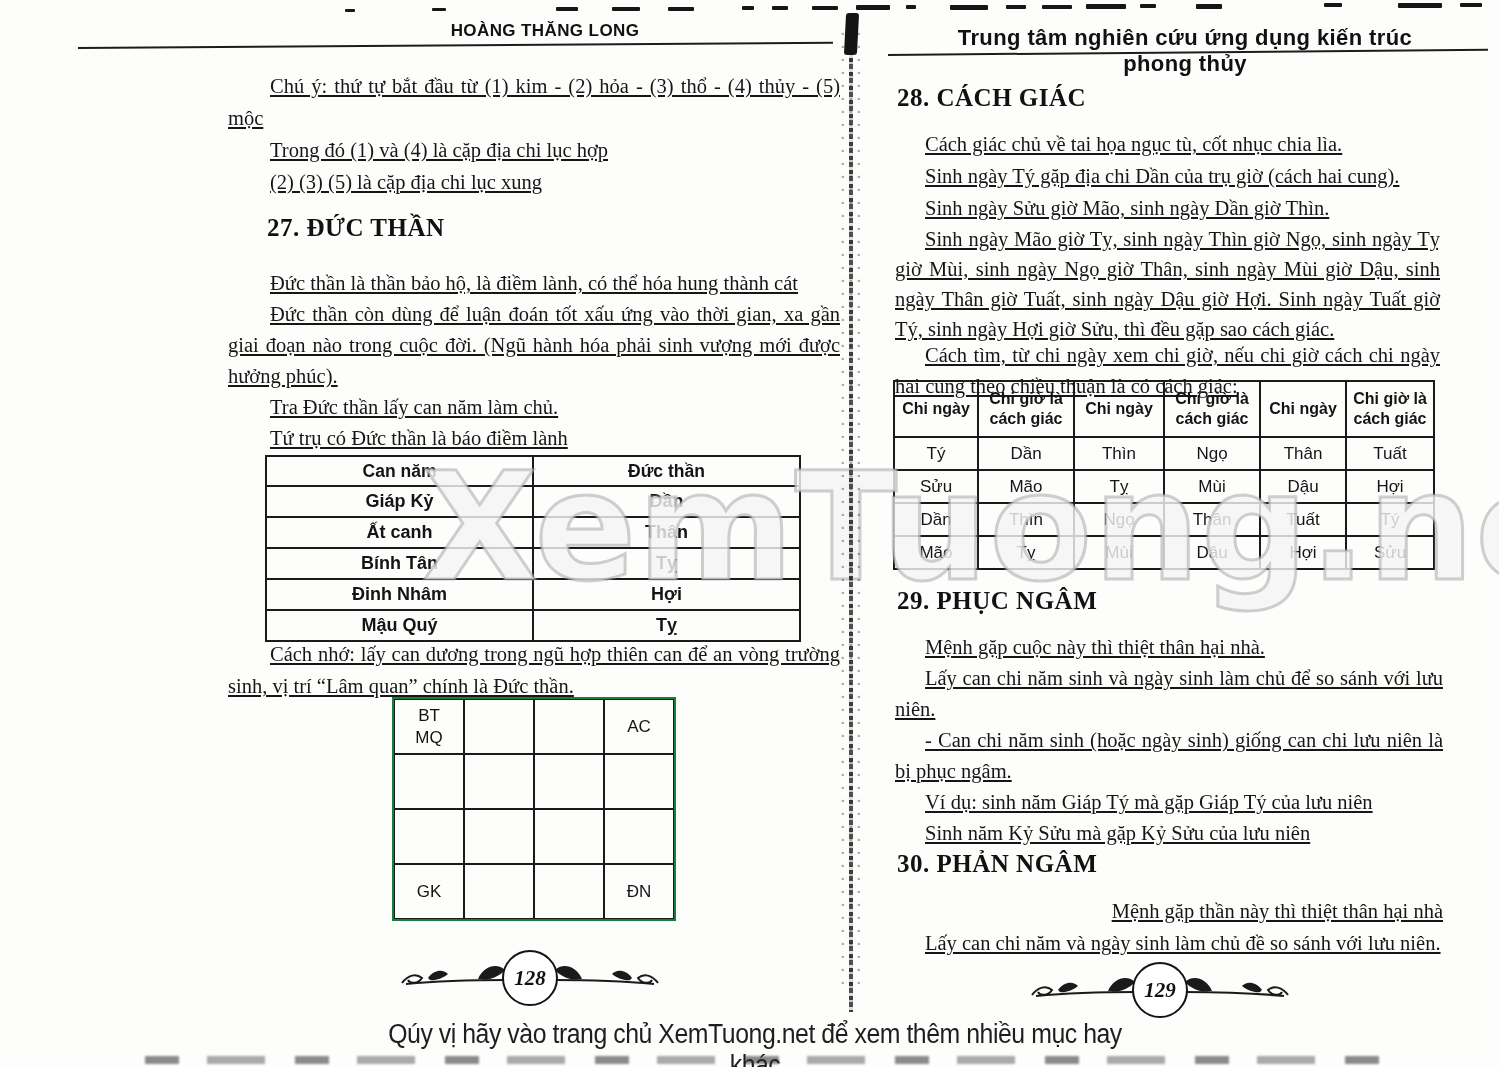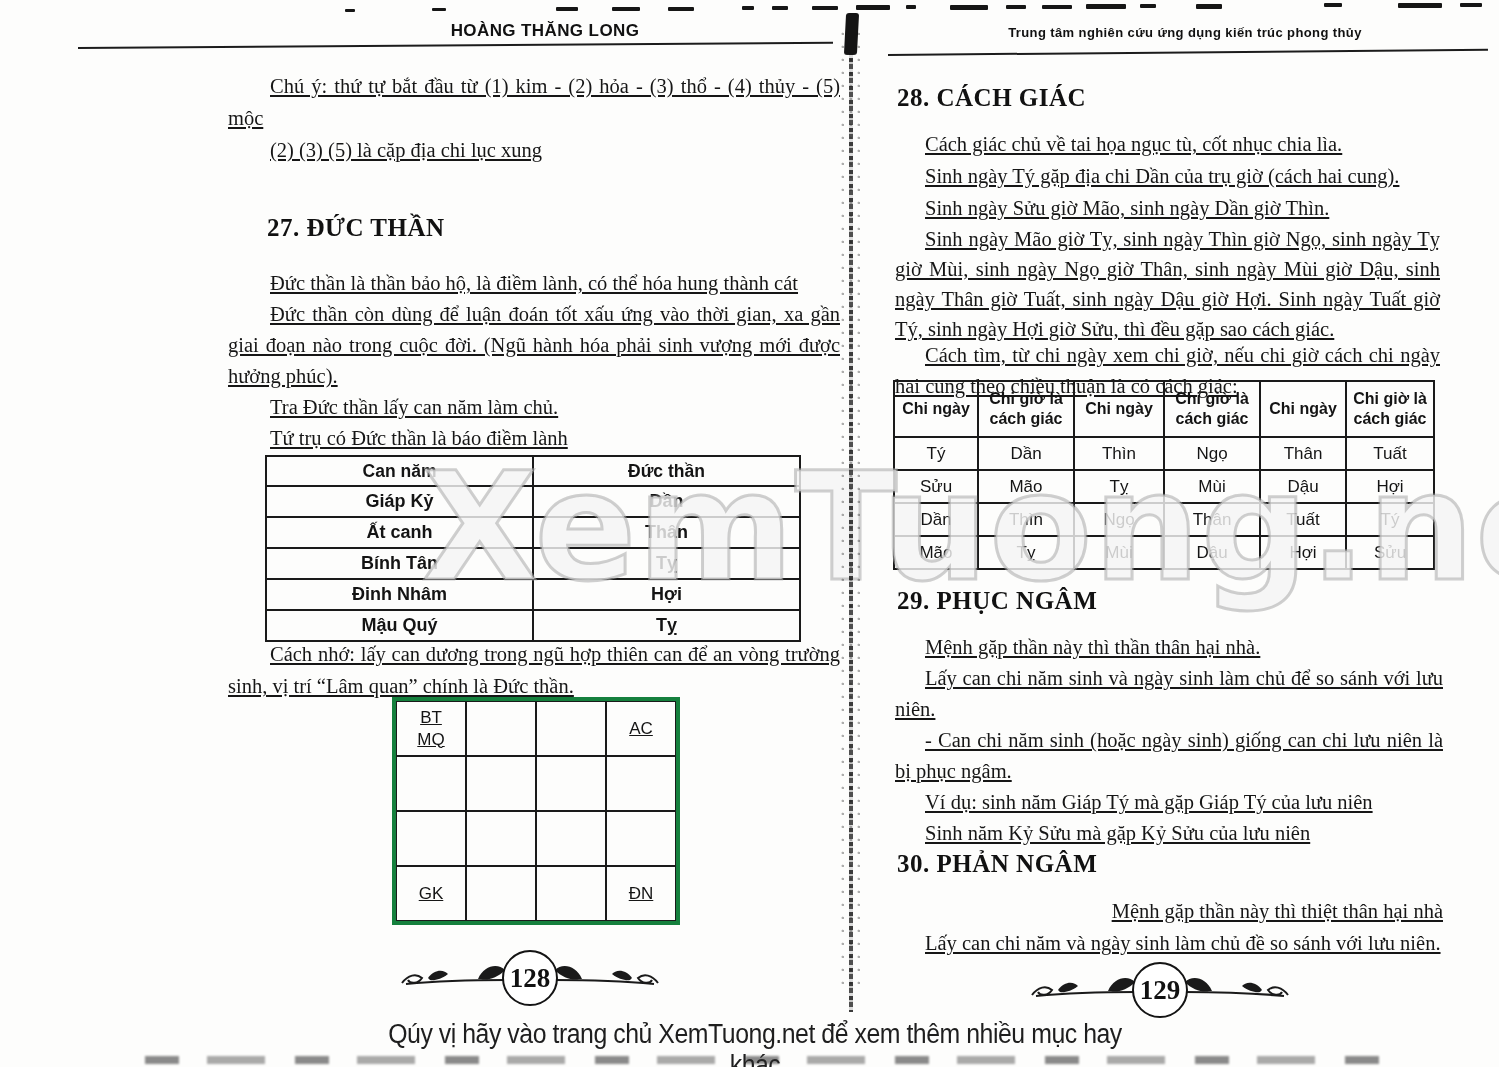--- a/index.html
+++ b/index.html
@@ -31,33 +31,33 @@
     font-family:"Liberation Sans", sans-serif;
     text-align:center;vertical-align:middle;
     padding:0 2px;color:#141414;
   }
   table.duc-than th{font-size:17.5px;font-weight:bold;height:28px;}
   table.duc-than td{font-size:18px;height:29px;font-weight:bold;border-radius:12px;}
   table.cach-giac th{font-size:16px;font-weight:bold;height:54px;line-height:1.25;}
   table.cach-giac td{font-size:17px;height:31px;}
   
   .blank-grid{display:grid;grid-template-columns:repeat(4,70px);grid-template-rows:repeat(4,55px);
-    border:4px solid #15803d;text-decoration:underline;}
+    border:2px solid #15803d;}
   .blank-grid .cell{
     border:1px solid #1a1a1a;display:flex;flex-direction:column;
     align-items:center;justify-content:center;
     font-family:"Liberation Sans", sans-serif;font-size:17px;line-height:22px;color:#141414;
   }
   
   .ornament{display:flex;align-items:center;justify-content:center;}
   .page-circle{
     width:52px;height:52px;border:2.5px solid #141414;border-radius:50%;
     display:flex;align-items:center;justify-content:center;
-    font-family:"Liberation Serif", serif;font-size:27px;font-weight:bold;color:#111;
-    background:#fff;flex:0 0 auto;margin:0 -6px;z-index:2;
+    font-family:"Liberation Serif", serif;font-size:21px;font-weight:bold;color:#111;
+    background:#fff;flex:0 0 auto;margin:0 -6px;z-index:2;font-style:italic;
   }
   .flourish{flex:0 0 auto;}
   
   .watermark{
     position:absolute;left:422px;top:452px;z-index:30;pointer-events:none;
     font-family:"DejaVu Sans", sans-serif;font-weight:bold;
     font-size:150px;letter-spacing:1px;line-height:1;
     color:rgba(244,244,244,0.82);
     -webkit-text-stroke:3px rgba(170,170,170,0.55);
     text-stroke:3px rgba(170,170,170,0.55);
@@ -123,20 +123,21 @@
 <div class="gutter-core"></div>
 <div class="gutter-blotch"></div>
 
 <div class="watermark">XemTuong.net</div>
 
 <div class="abs page-header" style="left:295px;top:21px;width:500px">HOÀNG THĂNG LONG</div>
 <div class="abs rule" style="left:78px;top:47px;width:755px;transform:rotate(-0.4deg)"></div>
 
 <div class="abs textcol" style="left:228px;top:70px;width:612px">
     <p class="para">Chú ý:  thứ tự bắt đầu từ (1) kim - (2) hỏa - (3) thổ - (4) thủy - (5) mộc</p>
+    <p class="para">Trong đó (1) và (4) là cặp địa chi lục hợp</p>
     <p class="para">(2) (3) (5) là cặp địa chi lục xung</p>
   </div>
 
 <div class="abs section-heading" style="left:267px;top:214px">27. ĐỨC THẦN</div>
 
 <div class="abs textcol" style="left:228px;top:268px;width:612px;line-height:31px">
     <p class="para">Đức thần là thần bảo hộ, là điềm lành, có thể hóa hung thành cát</p>
     <p class="para">Đức thần còn dùng để luận đoán tốt xấu ứng vào thời gian, xa gần giai đoạn nào trong cuộc đời. (Ngũ hành hóa phải sinh vượng mới được hưởng phúc).</p>
     <p class="para">Tra Đức thần lấy can năm làm chủ.</p>
     <p class="para">Tứ trụ có Đức thần là báo điềm lành</p>
@@ -214,21 +215,21 @@
   </svg>
   <div class="page-circle">128</div>
   <svg class="flourish" style="transform:scaleX(-1)" width="110" height="42" viewBox="0 0 110 42">
     <path d="M4 26 C 10 18, 18 16, 24 21 C 20 27, 12 27, 10 23" stroke="#1a1a1a" stroke-width="2" fill="none"></path>
     <path d="M8 27 C 40 24, 75 23, 108 23" stroke="#1a1a1a" stroke-width="2.2" fill="none"></path>
     <path d="M30 21 C 36 12, 46 12, 50 17 C 44 22, 36 24, 32 23 Z" fill="#1a1a1a"></path>
     <path d="M80 22 C 86 8, 100 6, 107 13 C 100 21, 88 24, 83 22 Z" fill="#1a1a1a"></path>
   </svg>
 </div>
 
-<div class="abs page-header" style="left:935px;top:25px;width:500px;font-size:13px">Trung tâm nghiên cứu ứng dụng kiến trúc phong thủy</div>
+<div class="abs page-header" style="left:935px;top:25px;width:500px;font-size:22px">Trung tâm nghiên cứu ứng dụng kiến trúc phong thủy</div>
 <div class="abs rule" style="left:888px;top:54px;width:600px;transform:rotate(-0.5deg)"></div>
 
 <div class="abs section-heading" style="left:897px;top:84px">28. CÁCH GIÁC</div>
 
 <div class="abs textcol" style="left:895px;top:128px;width:545px;line-height:32px">
     <p class="para" style="text-indent:30px;text-align:left">Cách giác chủ về tai họa ngục tù, cốt nhục chia lìa.</p>
     <p class="para" style="text-indent:30px;text-align:left">Sinh ngày Tý gặp địa chi Dần của trụ giờ (cách hai cung).</p>
     <p class="para" style="text-indent:30px;text-align:left">Sinh ngày Sửu giờ Mão, sinh ngày Dần giờ Thìn.</p>
   </div>
 
@@ -291,21 +292,21 @@
         <td>Dậu</td>
         <td>Hợi</td>
         <td>Sửu</td>
       </tr>
     </tbody>
   </table>
 
 <div class="abs section-heading" style="left:897px;top:587px">29. PHỤC NGÂM</div>
 
 <div class="abs textcol" style="left:895px;top:632px;width:548px;line-height:31px">
-    <p class="para" style="text-indent:30px">Mệnh gặp thần này thì thần thân hại nhà.</p>
+    <p class="para" style="text-indent:30px">Mệnh gặp cuộc này thì thiệt thân hại nhà.</p>
     <p class="para" style="text-indent:30px">Lấy can chi năm sinh và ngày sinh làm chủ để so sánh với lưu niên.</p>
     <p class="para" style="text-indent:30px">- Can chi năm sinh (hoặc ngày sinh) giống can chi lưu niên là bị phục ngâm.</p>
     <p class="para" style="text-indent:30px">Ví dụ: sinh năm Giáp Tý mà gặp Giáp Tý của lưu niên</p>
     <p class="para" style="text-indent:30px">Sinh năm Kỷ Sửu mà gặp Kỷ Sửu của lưu niên</p>
   </div>
 
 <div class="abs section-heading" style="left:897px;top:850px">30. PHẢN NGÂM</div>
 
 <div class="abs textcol" style="left:895px;top:895px;width:548px;line-height:32px">
     <p class="para" style="text-indent:30px;text-align:right">Mệnh gặp thần này thì thiệt thân hại nhà</p>

